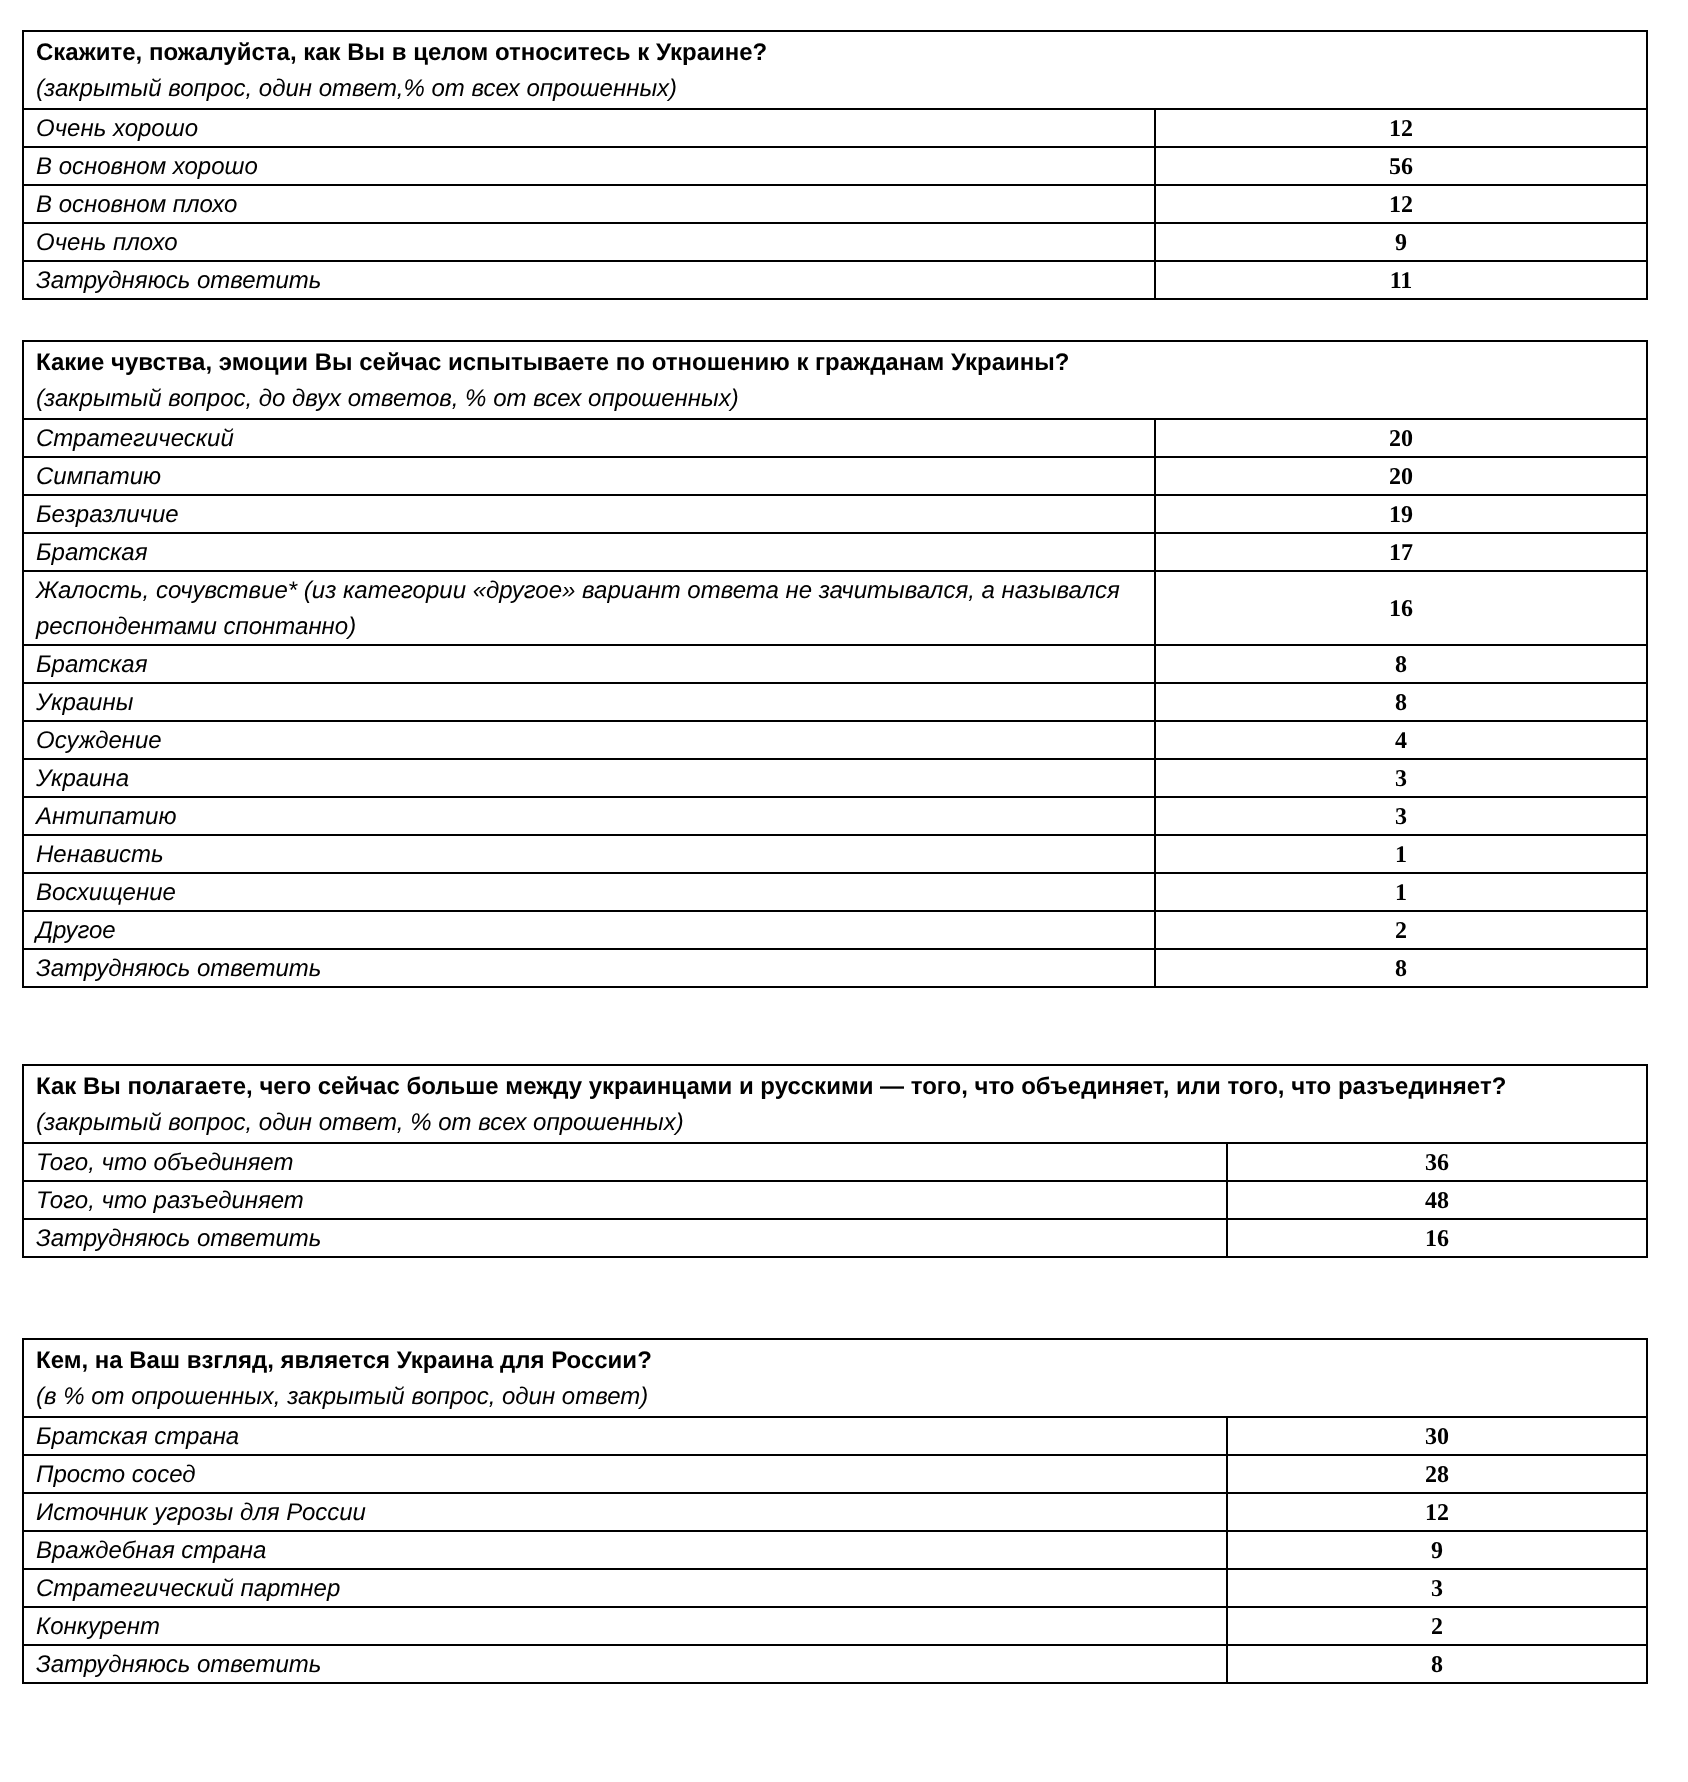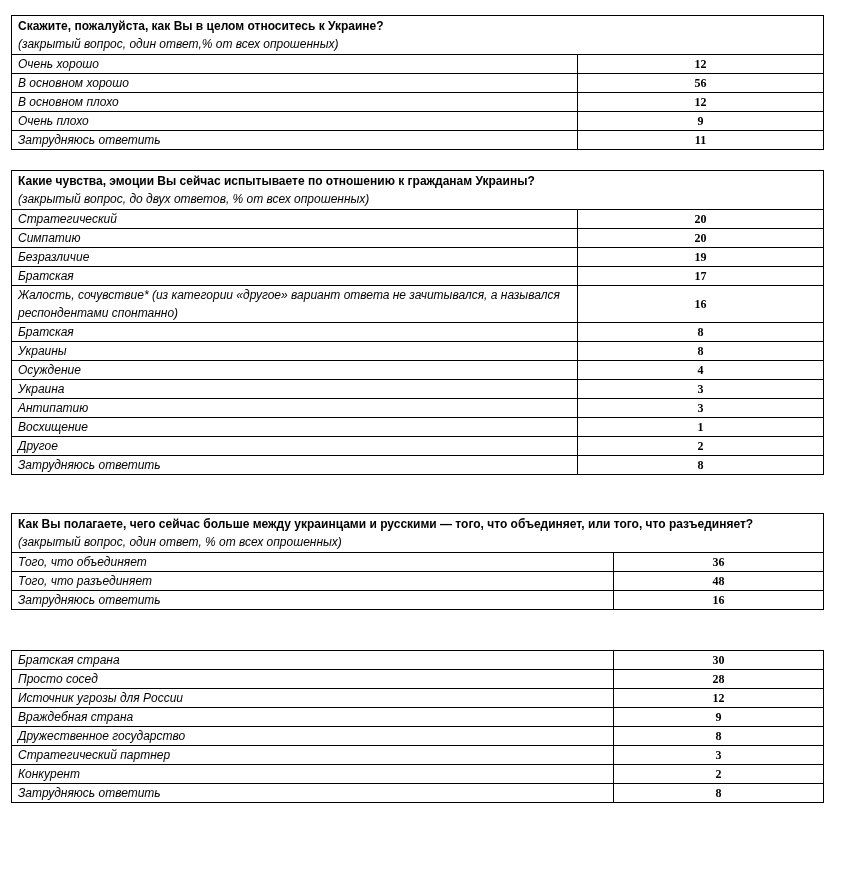--- a/index.html
+++ b/index.html
@@ -135,20 +135,24 @@
       </tr>
       <tr>
         <td class="lbl">Украина</td>
         <td class="val">3</td>
       </tr>
       <tr>
         <td class="lbl">Антипатию</td>
         <td class="val">3</td>
       </tr>
       <tr>
+        <td class="lbl">Ненависть</td>
+        <td class="val">1</td>
+      </tr>
+      <tr>
         <td class="lbl">Восхищение</td>
         <td class="val">1</td>
       </tr>
       <tr>
         <td class="lbl">Другое</td>
         <td class="val">2</td>
       </tr>
       <tr>
         <td class="lbl">Затрудняюсь ответить</td>
         <td class="val">8</td>
@@ -183,40 +187,42 @@
     </tbody>
   </table>
 
   <table class="t">
     <colgroup>
         <col class="c1b">
         <col class="c2b">
       </colgroup>
     <tbody>
       <tr>
+        <td class="hdr" colspan="2">
+          <span class="ttl">Кем, на Ваш взгляд, является Украина для России?</span>
+          <span class="sub">(в % от опрошенных, закрытый вопрос, один ответ)</span>
+        </td>
+      </tr>
+      <tr>
         <td class="lbl">Братская страна</td>
         <td class="val">30</td>
       </tr>
       <tr>
         <td class="lbl">Просто сосед</td>
         <td class="val">28</td>
       </tr>
       <tr>
         <td class="lbl">Источник угрозы для России</td>
         <td class="val">12</td>
       </tr>
       <tr>
         <td class="lbl">Враждебная страна</td>
         <td class="val">9</td>
       </tr>
       <tr>
-        <td class="lbl">Дружественное государство</td>
-        <td class="val">8</td>
-      </tr>
-      <tr>
         <td class="lbl">Стратегический партнер</td>
         <td class="val">3</td>
       </tr>
       <tr>
         <td class="lbl">Конкурент</td>
         <td class="val">2</td>
       </tr>
       <tr>
         <td class="lbl">Затрудняюсь ответить</td>
         <td class="val">8</td>

